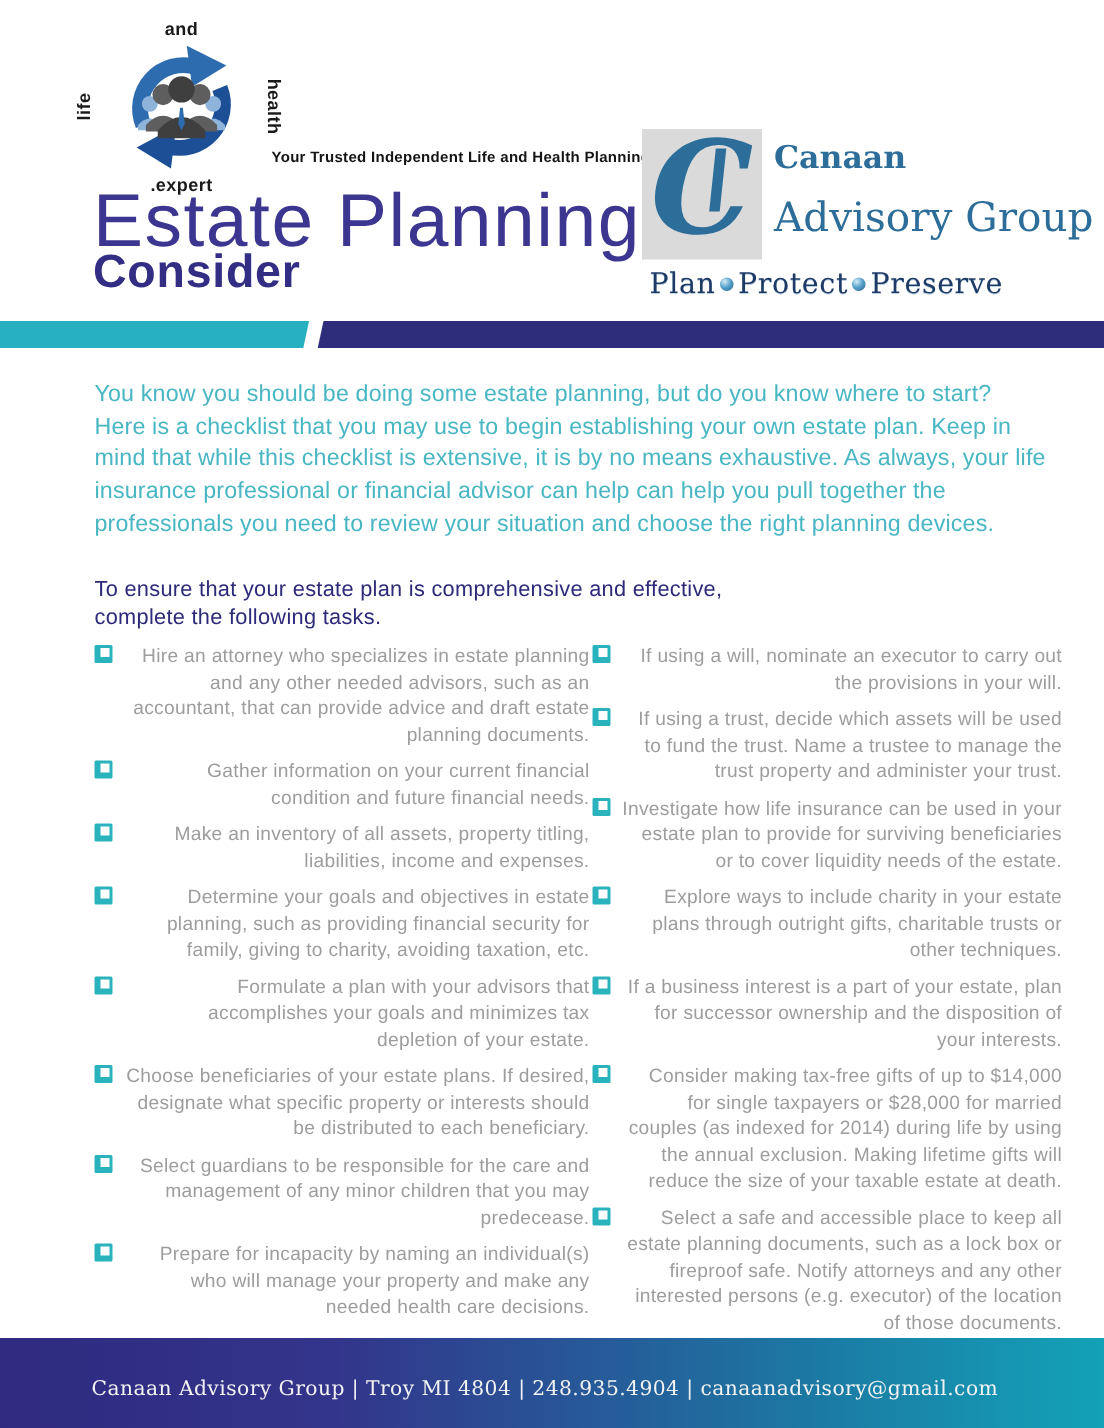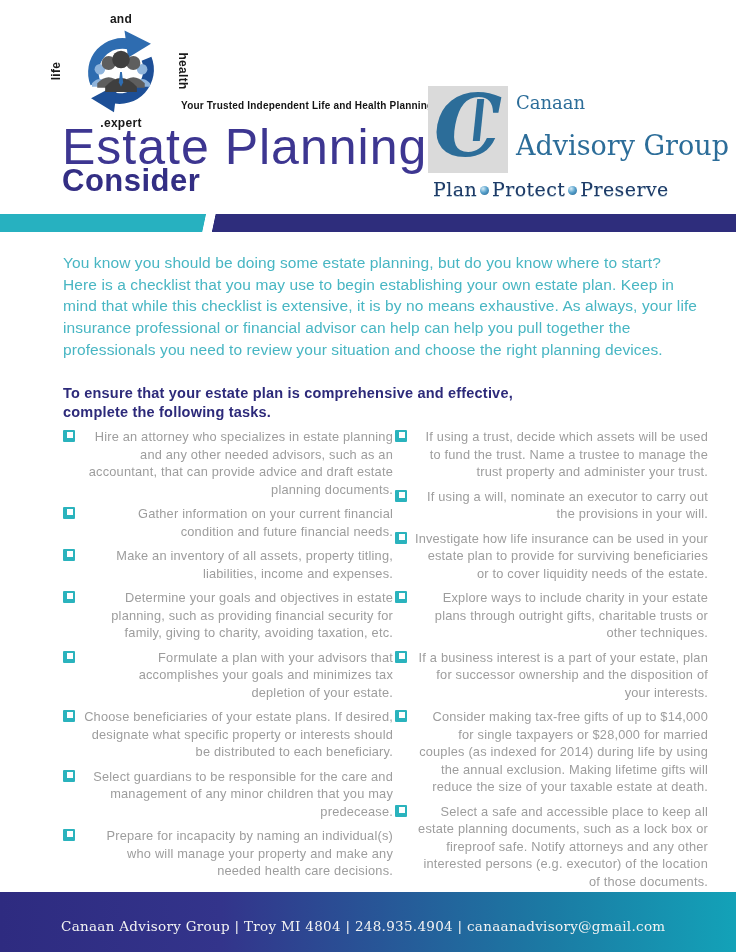--- a/index.html
+++ b/index.html
@@ -21,42 +21,42 @@
 
   
   .brand-name { position:absolute; left:176px; top:80px; font-size:16.5px; font-weight:bold; color:#3c2fc1; letter-spacing:.2px; }
   .brand-tag  { position:absolute; left:181px; top:100px; font-size:10px; font-weight:bold; color:#141414; letter-spacing:.2px; }
 
   
   .c-square { position:absolute; left:428px; top:86px; width:80px; height:87px; background:#dadada; }
   .c-mono { position:absolute; left:50%; top:50%; transform:translate(-50%,-54%);
             font-family:"DejaVu Serif", serif; font-size:86px; font-weight:bold; color:#2c6d99; font-style:italic; }
   .c-bar { position:absolute; left:47px; top:13px; width:7px; height:42px; background:#2c6d99; transform:skewX(-6deg); }
-  .canaan-name1 { position:absolute; left:516px; top:92px;  font-family:"DejaVu Serif", serif; font-size:18px; color:#2c6d99; }
+  .canaan-name1 { position:absolute; left:516px; top:92px;  font-family:"DejaVu Serif", serif; font-size:21px; color:#2c6d99;font-weight:bold; }
   .canaan-name2 { position:absolute; left:516px; top:130px; font-family:"DejaVu Serif", serif; font-size:27px; color:#2c6d99; }
   .canaan-motto { position:absolute; left:433px; top:178px; width:290px;
                   font-family:"DejaVu Serif", serif; font-size:19px; font-weight:normal; color:#1e3a66;
                   letter-spacing:.4px; white-space:nowrap; text-shadow:0 1px 0 #b8cfdd; }
   .gem { display:inline-block; width:9px; height:9px; border-radius:50%; margin:0 3px; vertical-align:1px;
          background:radial-gradient(circle at 35% 30%, #d6ecf7 0%, #5aa3cd 45%, #1c5d8d 100%); }
 
   
   .title1 { position:absolute; left:62px; top:118px; font-size:50px; font-weight:400; color:#3d3691; letter-spacing:1px; }
   .title2 { position:absolute; left:62px; top:163px; font-size:31px; font-weight:bold; color:#332e84; letter-spacing:.5px; }
 
   
   .band { position:absolute; left:0; top:214px; width:736px; height:18px;
           background:linear-gradient(102deg, #27b1c0 0%, #27b1c0 27.8%, #ffffff 27.9%, #ffffff 29.1%, #2e2d7c 29.2%, #2e2d7c 100%); }
 
   
   .intro { position:absolute; left:63px; top:252px; width:636px; font-size:15.5px; line-height:21.7px;
            color:#48b6c3; letter-spacing:.1px; }
 
   
-  .tasks-heading { position:absolute; left:63px; top:384px; font-size:14.5px; font-weight:bold;
+  .tasks-heading { position:absolute; left:63px; top:384px; font-size:14.5px; font-weight:normal;
                    color:#2d2a7a; line-height:19px; letter-spacing:.2px; }
 
   
   .cols { position:absolute; left:63px; top:428px; width:645px; display:flex; }
   .col-left  { width:330px; margin-right:2px; }
   .col-right { width:313px; }
   .item { display:flex; margin-bottom:7px; }
   .cb { flex:0 0 auto; width:12px; height:12px; margin:2px 7px 0 0; background:#fff;
         border:2px solid #2ab3bd; border-left-width:4px; border-bottom-width:4px; border-radius:1px; }
   .item-text { font-size:12.8px; line-height:17.5px; color:#9d9d9d; letter-spacing:.2px;text-align:right; }
@@ -150,25 +150,25 @@
           <span class="item-text">Select guardians to be responsible for the care and management of any minor children that you may predecease.</span>
         </div>
       <div class="item">
           <span class="cb"></span>
           <span class="item-text">Prepare for incapacity by naming an individual(s) who will manage your property and make any needed health care decisions.</span>
         </div>
     </div>
     <div class="col-right">
       <div class="item">
           <span class="cb"></span>
-          <span class="item-text">If using a trust, decide which assets will be used to fund the trust. Name a trustee to manage the trust property and administer your trust.</span>
+          <span class="item-text">If using a will, nominate an executor to carry out the provisions in your will.</span>
         </div>
       <div class="item">
           <span class="cb"></span>
-          <span class="item-text">If using a will, nominate an executor to carry out the provisions in your will.</span>
+          <span class="item-text">If using a trust, decide which assets will be used to fund the trust. Name a trustee to manage the trust property and administer your trust.</span>
         </div>
       <div class="item">
           <span class="cb"></span>
           <span class="item-text">Investigate how life insurance can be used in your estate plan to provide for surviving beneficiaries or to cover liquidity needs of the estate.</span>
         </div>
       <div class="item">
           <span class="cb"></span>
           <span class="item-text">Explore ways to include charity in your estate plans through outright gifts, charitable trusts or other techniques.</span>
         </div>
       <div class="item">

